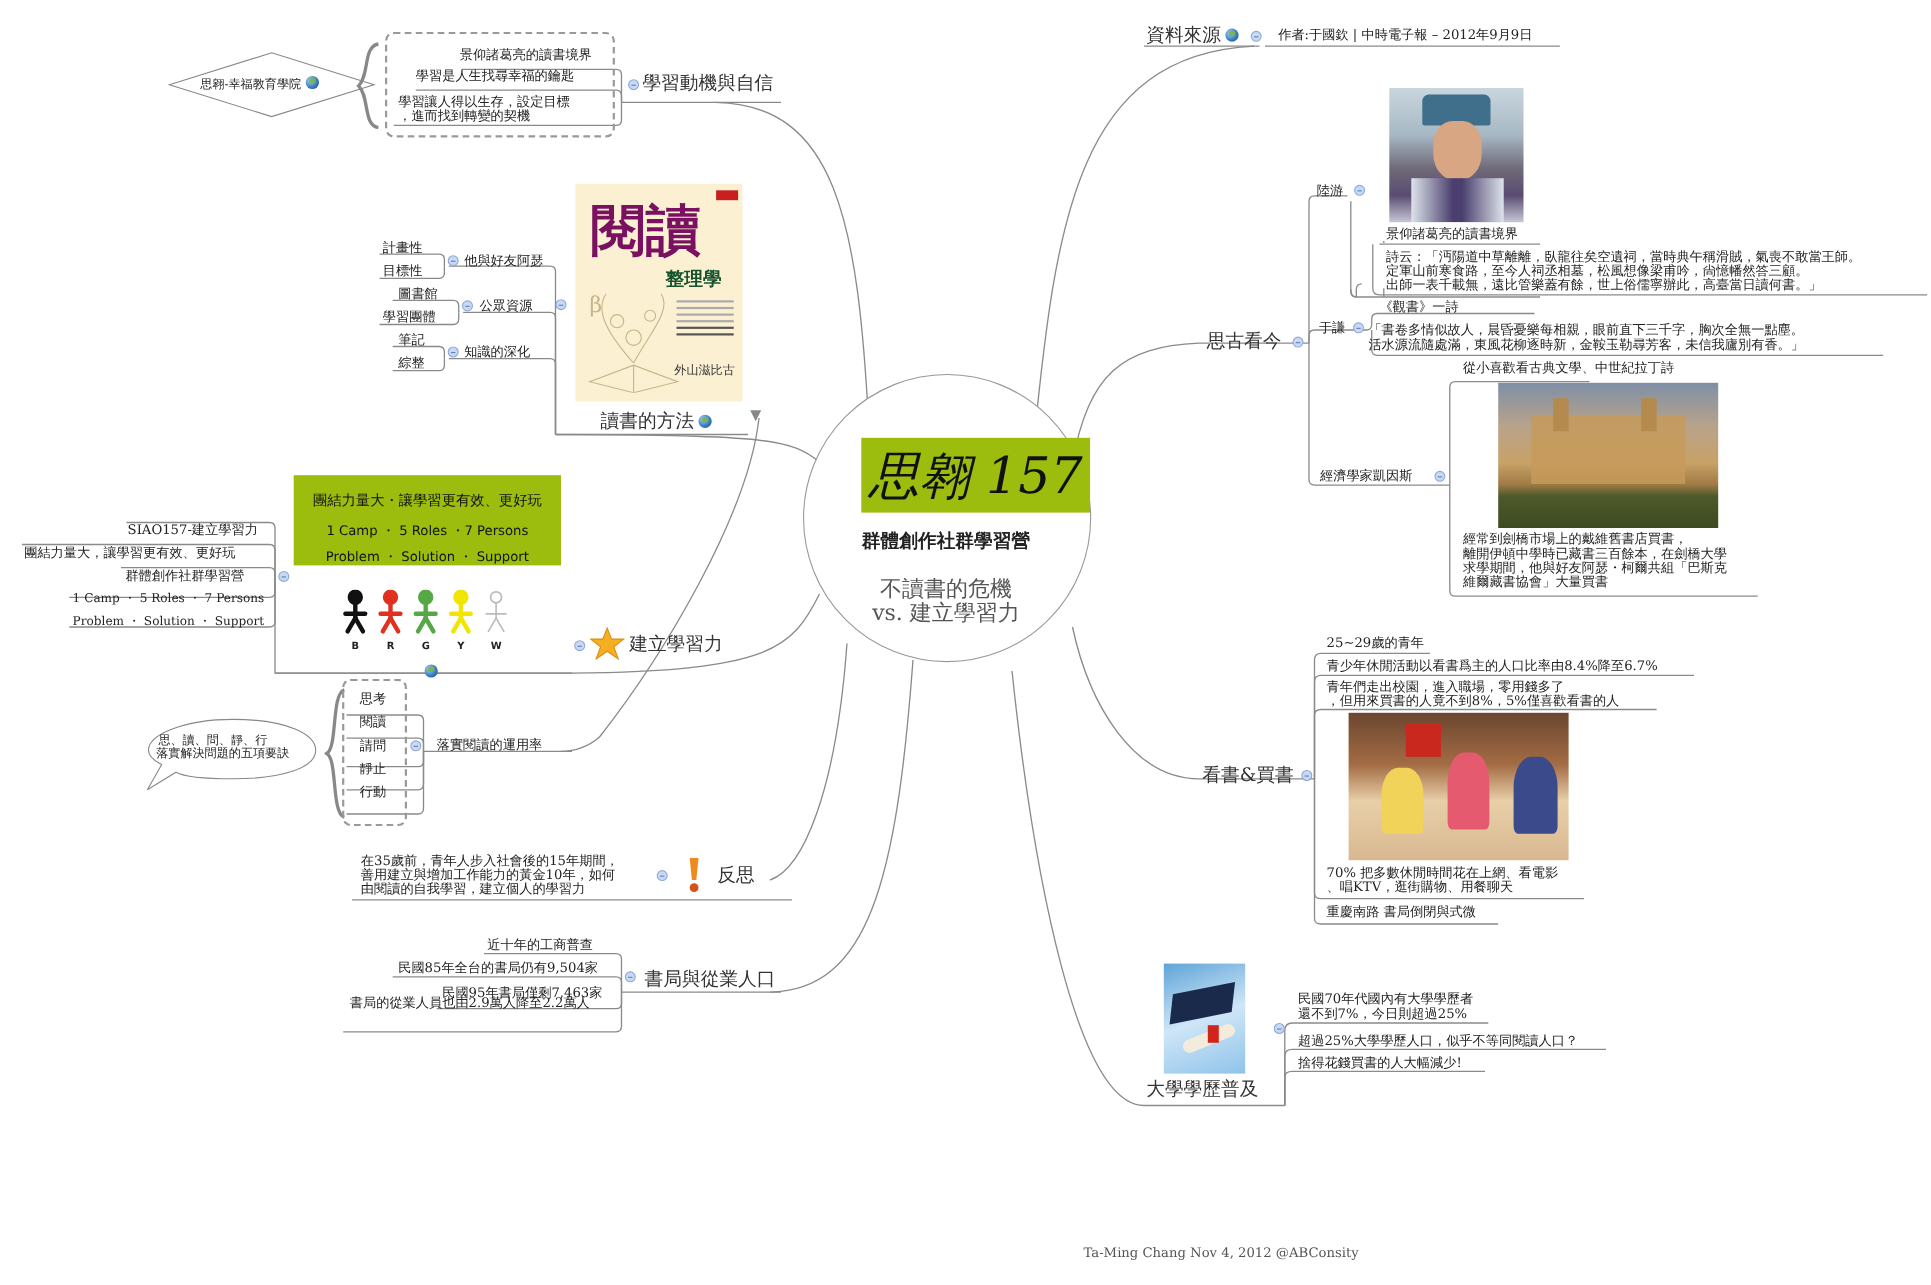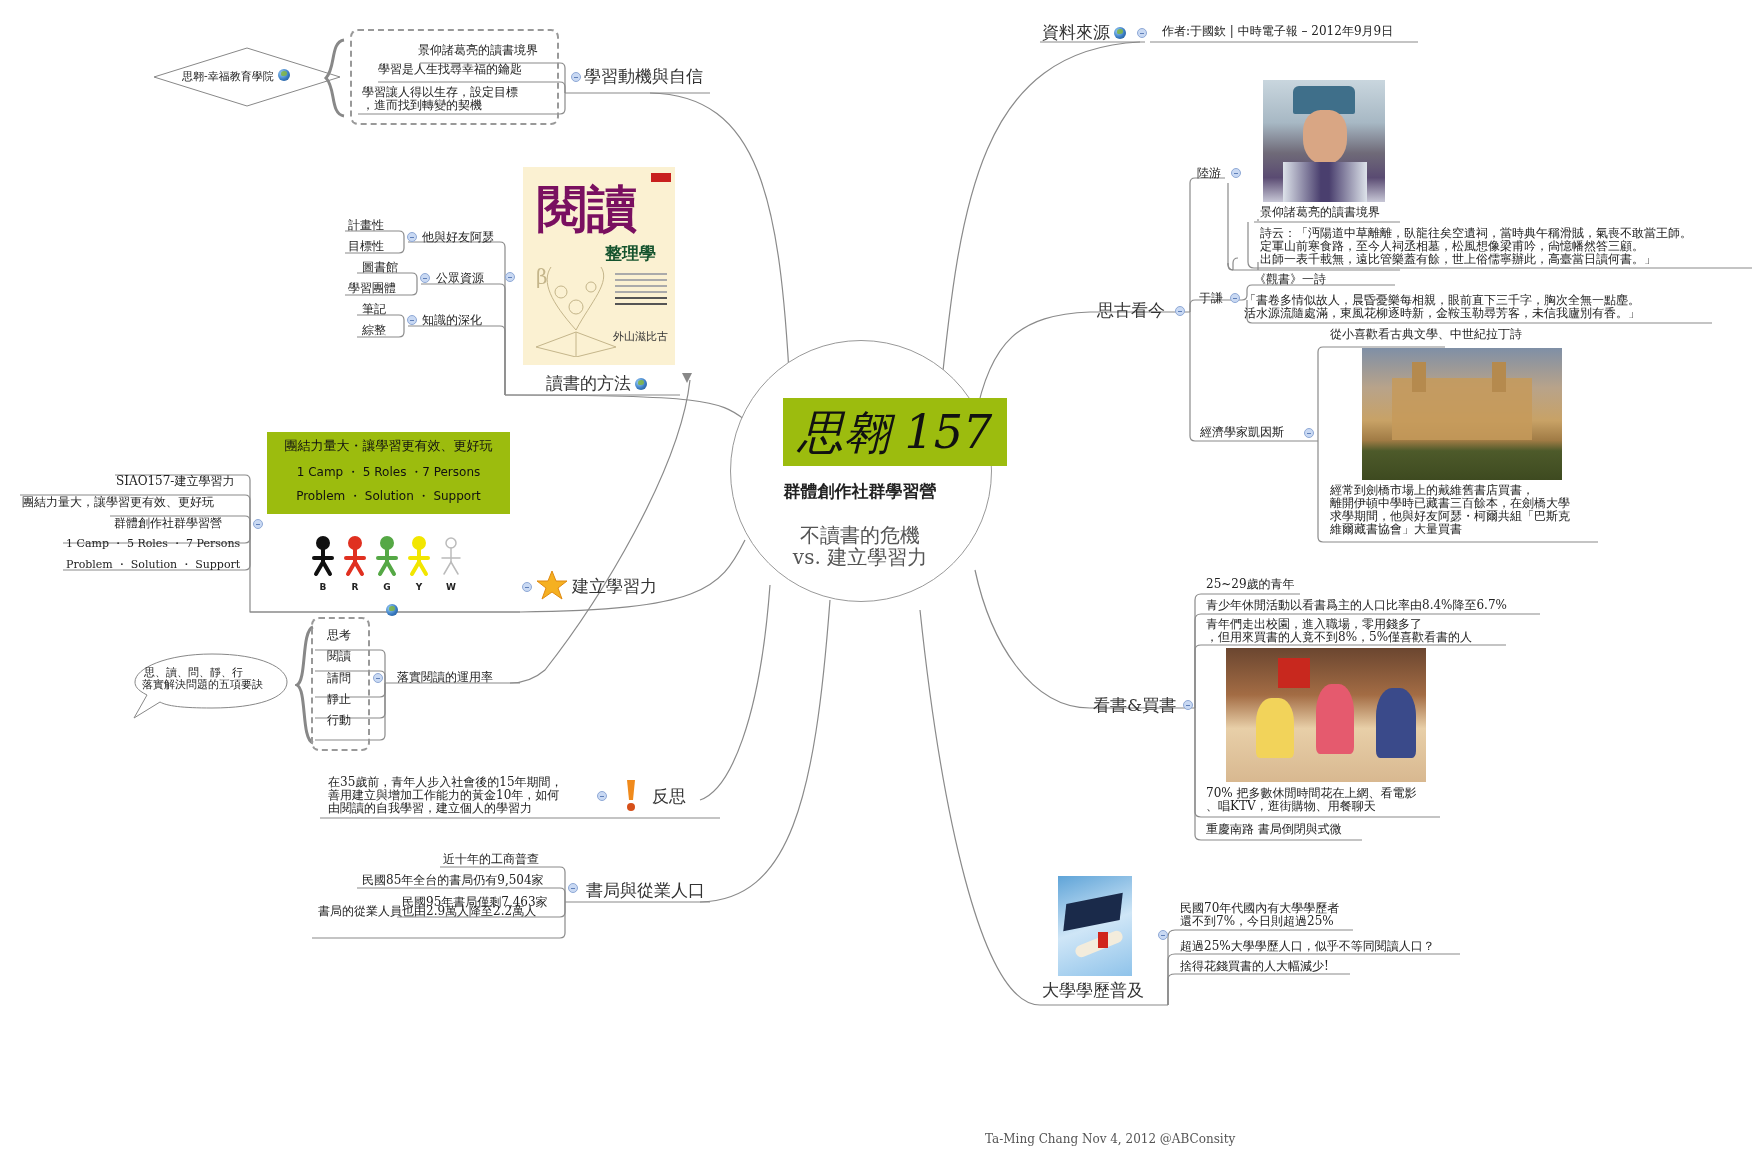--- a/index.html
+++ b/index.html
@@ -12,21 +12,21 @@
   .toggle { position:absolute; width:10px; height:10px; border-radius:50%;
             background:#c9d9f3; border:1px solid #8fa9d6; box-sizing:border-box; }
   .toggle::after { content:""; position:absolute; left:2px; right:2px; top:4px; height:1px; background:#5f7fb8; }
   .globe { display:inline-block; width:12px; height:12px; border-radius:50%;
            background:radial-gradient(circle at 35% 35%, #9fd3ff 0%, #3a7cc2 55%, #1d4e86 100%);
            vertical-align:-1px; margin-left:4px; position:relative; }
   .globe::after { content:""; position:absolute; left:3px; top:2px; width:6px; height:5px; background:#7db348; border-radius:50% 40% 50% 30%; opacity:.9; }
   svg.lines { position:absolute; left:0; top:0; }
   .center-circle { position:absolute; left:730px; top:340px; width:260px; height:260px; border-radius:50%;
                    border:1px solid #999; background:#fff; }
-  .logo-box { position:absolute; left:783px; top:398px; width:224px; height:68px; background:#9cbc0e; }
+  .logo-box { position:absolute; left:783px; top:398px; width:208px; height:68px; background:#9cbc0e; }
   .logo-text { position:absolute; left:0; right:0; top:8px; text-align:center; font-size:46px; line-height:52px;
                font-family:"DejaVu Serif",serif; font-style:italic; color:#111; }
   .center-sub { position:absolute; left:760px; width:200px; text-align:center; top:480px;
                 font-family:"DejaVu Sans",sans-serif; font-size:17px; font-weight:bold; color:#222; }
   .center-title { position:absolute; left:760px; width:200px; text-align:center; top:524px;
                   font-size:20px; line-height:22px; color:#555; white-space:pre; }
   .green-panel { position:absolute; left:267px; top:432px; width:243px; height:82px; background:#9cbc0e;
                  font-family:"DejaVu Sans",sans-serif; color:#111; text-align:center; }
   .green-panel div { font-size:12px; line-height:24px; }
   .photo { position:absolute; overflow:hidden; }
@@ -200,21 +200,21 @@
 <div class="t" style="left:362px;top:260px;">圖書館</div>
 <div class="t" style="left:348px;top:281px;">學習團體</div>
 
 <div class="t" style="left:422px;top:313px;">知識的深化</div>
 <div class="toggle" style="left:407px;top:315px;"></div>
 <div class="t" style="left:362px;top:302px;">筆記</div>
 <div class="t" style="left:362px;top:323px;">綜整</div>
 
 
 <div class="green-panel">
-  <div style="font-size:13px;line-height:28px;">團結力量大・讓學習更有效、更好玩</div>
+  <div style="font-size:13px;line-height:28px;margin-top:10px;">團結力量大・讓學習更有效、更好玩</div>
   <div>1 Camp ・ 5 Roles ・7 Persons</div>
   <div>Problem ・ Solution ・ Support</div>
 </div>
 <div class="abs" style="left:300px;top:536px;width:180px;height:56px;">
   <svg width="180" height="56">
     <g stroke-width="4" stroke-linecap="round">
       <g stroke="#111">
           <circle cx="23" cy="7" r="5" fill="#111"></circle>
           <line x1="23" y1="12" x2="23" y2="26"></line>
           <line x1="14" y1="22" x2="32" y2="22"></line>

